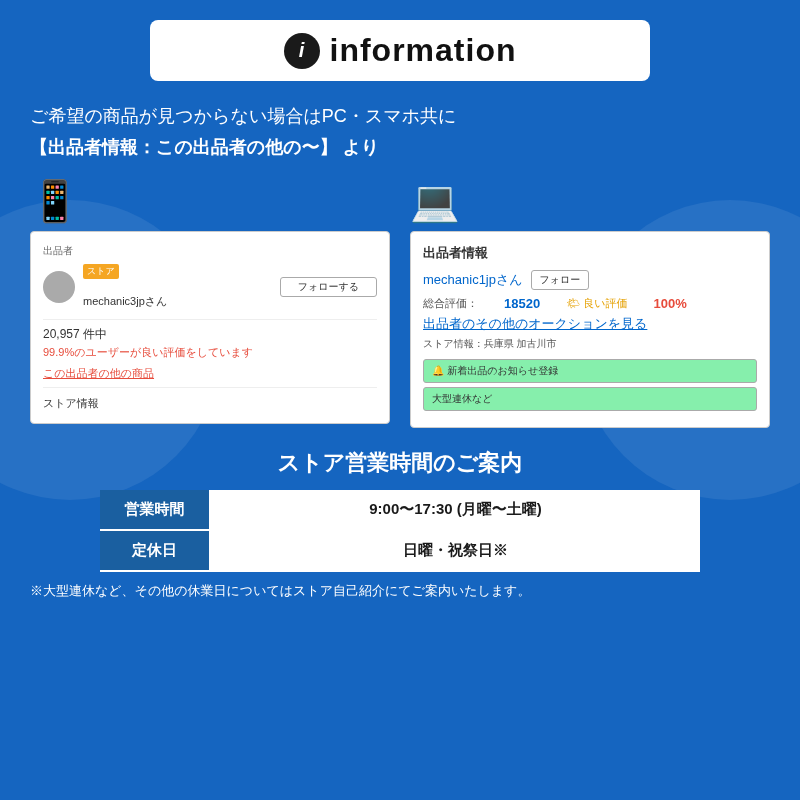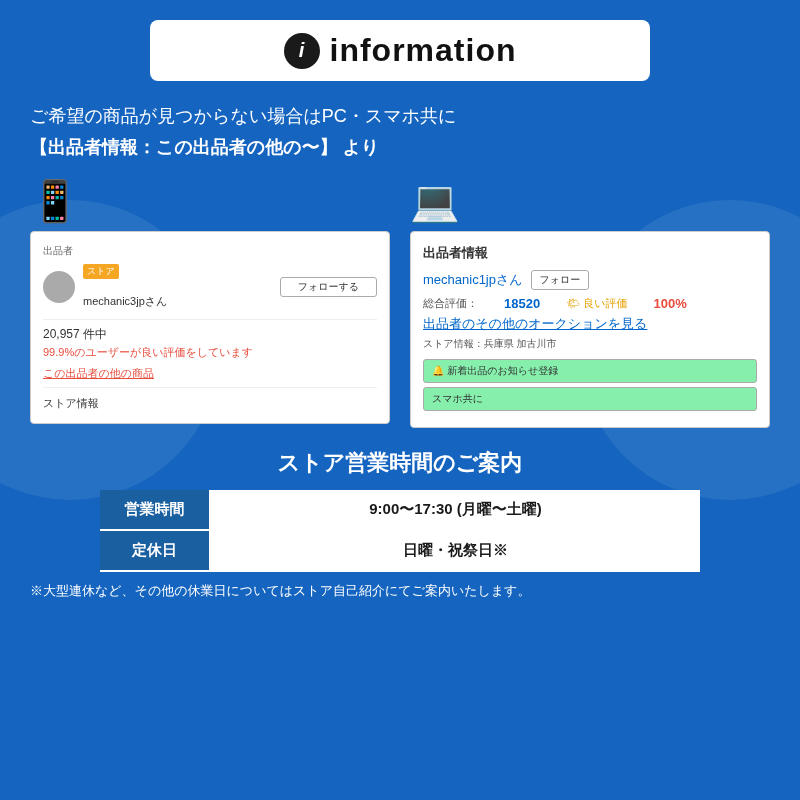--- a/index.html
+++ b/index.html
@@ -410,21 +410,21 @@
         </div>
         <div class="ps-rating-row">
           <span class="ps-rating-label">総合評価：</span>
           <span class="ps-rating-num">18520</span>
           <span class="ps-good">🌤 良い評価</span>
           <span class="ps-good-pct">100%</span>
         </div>
         <a class="ps-auction-link">出品者のその他のオークションを見る</a>
         <div class="ps-location">ストア情報：兵庫県 加古川市</div>
         <button class="ps-btn">🔔 新着出品のお知らせ登録</button>
-        <button class="ps-btn">スマホ共に</button>
+        <button class="ps-btn">大型連休など</button>
       </div>
     </div>
   </div>
 
   <div class="biz-section">
     <div class="biz-title">ストア営業時間のご案内</div>
     <table class="biz-table">
       <tbody>
         <tr>
           <td class="biz-label-cell">営業時間</td>

